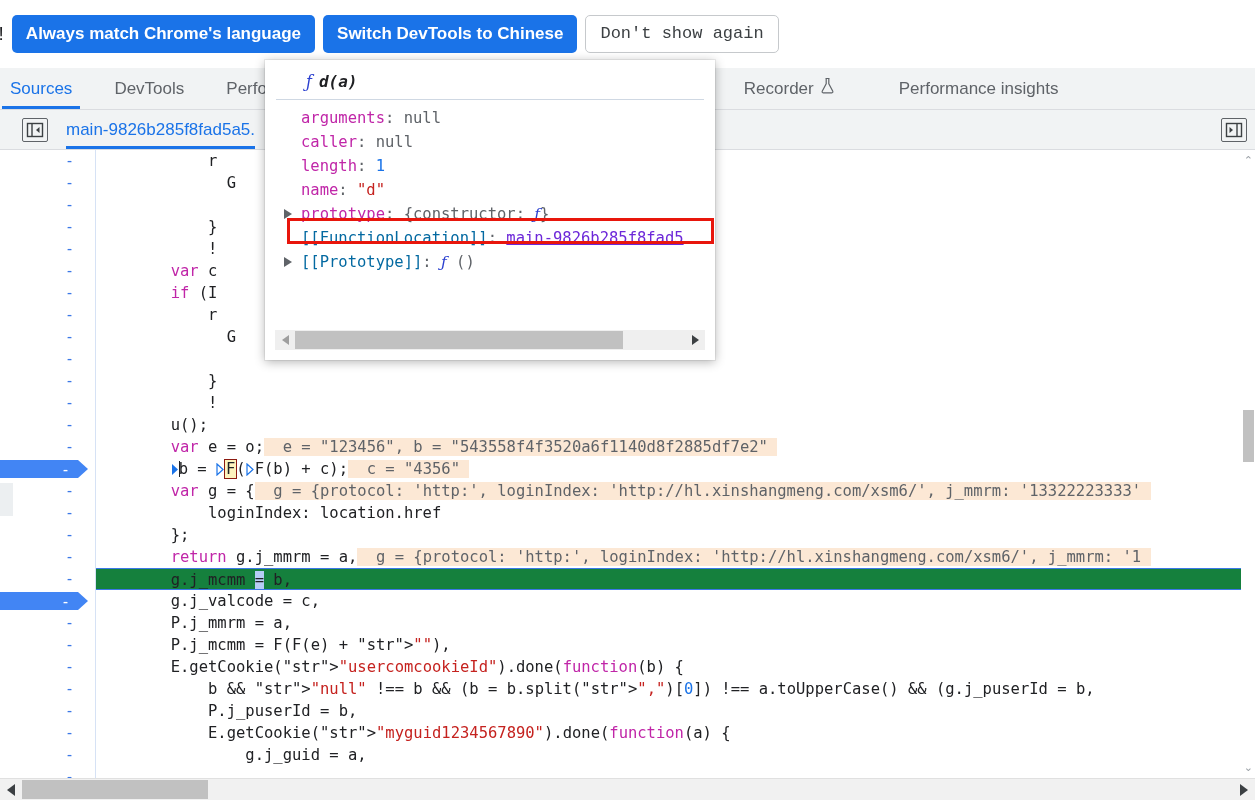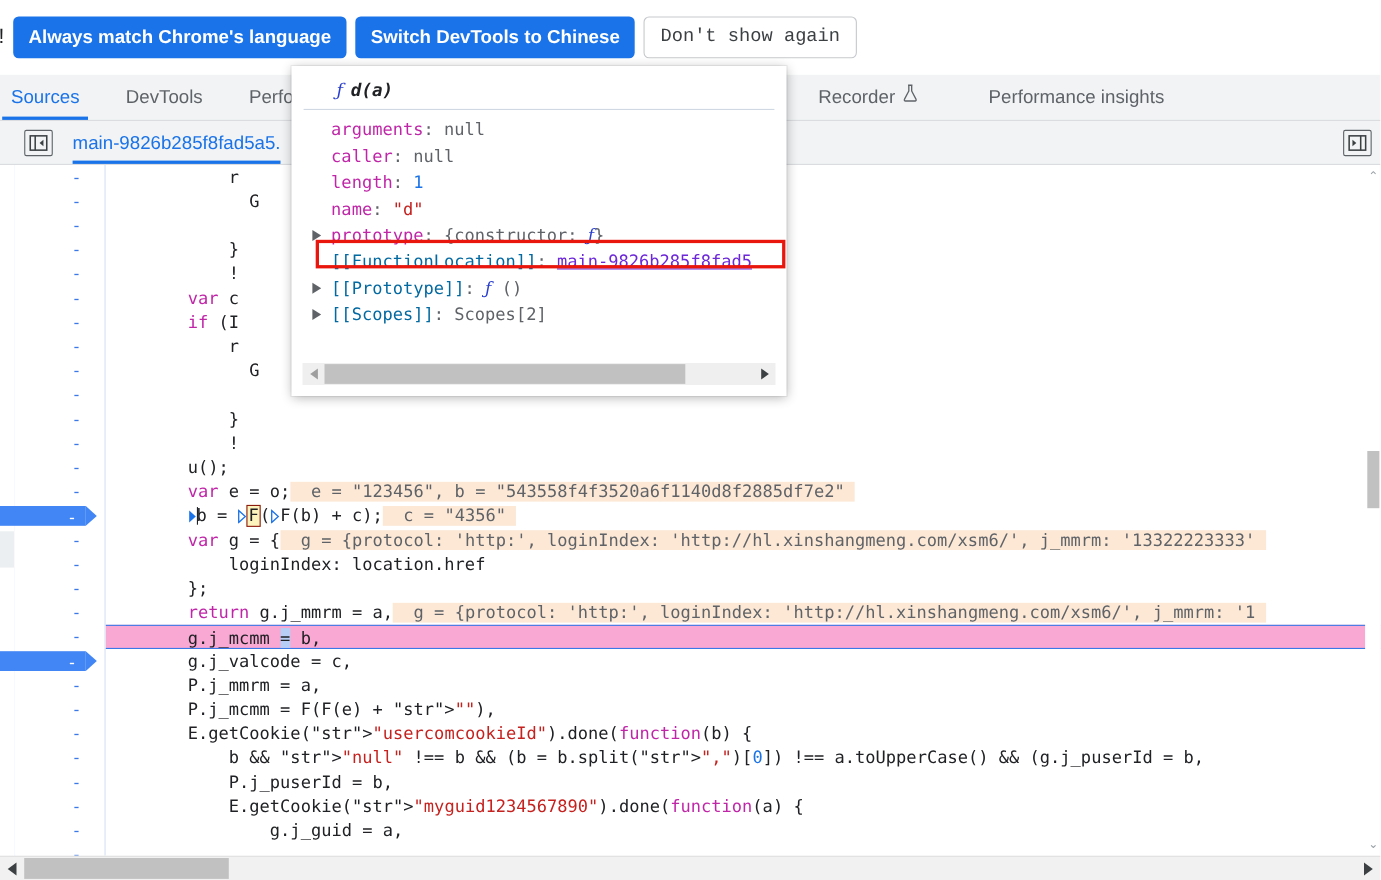--- a/index.html
+++ b/index.html
@@ -205,21 +205,21 @@
     color: #ffffff; font-family: "DejaVu Sans Mono", monospace; font-size: 15px;
   }
 
   
   .kw   { color: #c026a8; }
   .str  { color: #c5221f; }
   .num  { color: #1a73e8; }
   .val  { background: #fce8d5; color: #5f6368; }
 
   .exec-line {
-    background: #f9a8d4;
+    background: #15803d;
     border-top: 1px solid #3b78e7;
     border-bottom: 1px solid #3b78e7;
     box-sizing: border-box;
     height: 22px;
   }
   .sel-eq { background: #b7cdf5; }
 
   .chev {
     display: inline-block;
     width: 9px; height: 13px;
@@ -516,21 +516,20 @@
       <span class="fglyph">ƒ</span><span class="sig">d(a)</span>
     </div>
     <div class="popup-body" id="popuprows">
         <div class="prow"><span class="pname">arguments</span><span>: </span><span class="pnull">null</span></div>
         <div class="prow"><span class="pname">caller</span><span>: </span><span class="pnull">null</span></div>
         <div class="prow"><span class="pname">length</span><span>: </span><span class="pnum">1</span></div>
         <div class="prow"><span class="pname">name</span><span>: </span><span class="pstr">"d"</span></div>
         <div class="prow"><span class="arrow"></span><span class="pname">prototype</span><span>: </span><span class="">{constructor: <span class="ital-f">ƒ</span>}</span></div>
         <div class="prow"><span class="pname-internal">[[FunctionLocation]]</span><span>: </span><span class="plink">main-9826b285f8fad5</span></div>
         <div class="prow"><span class="arrow"></span><span class="pname-internal">[[Prototype]]</span><span>: </span><span class=""><span class="ital-f">ƒ</span> ()</span></div>
-        <div class="prow"><span class="arrow"></span><span class="pname-internal">[[Scopes]]</span><span>: </span><span class="pnull">Scopes[2]</span></div>
       </div>
     <div class="redbox"></div>
     <div class="popup-scroll">
       <div class="ps-arrow-l">
           <span class="tri-l"></span>
         </div>
       <div class="ps-thumb"></div>
       <div style="flex:1"></div>
       <div class="ps-arrow-r">
           <span class="tri-r"></span>

